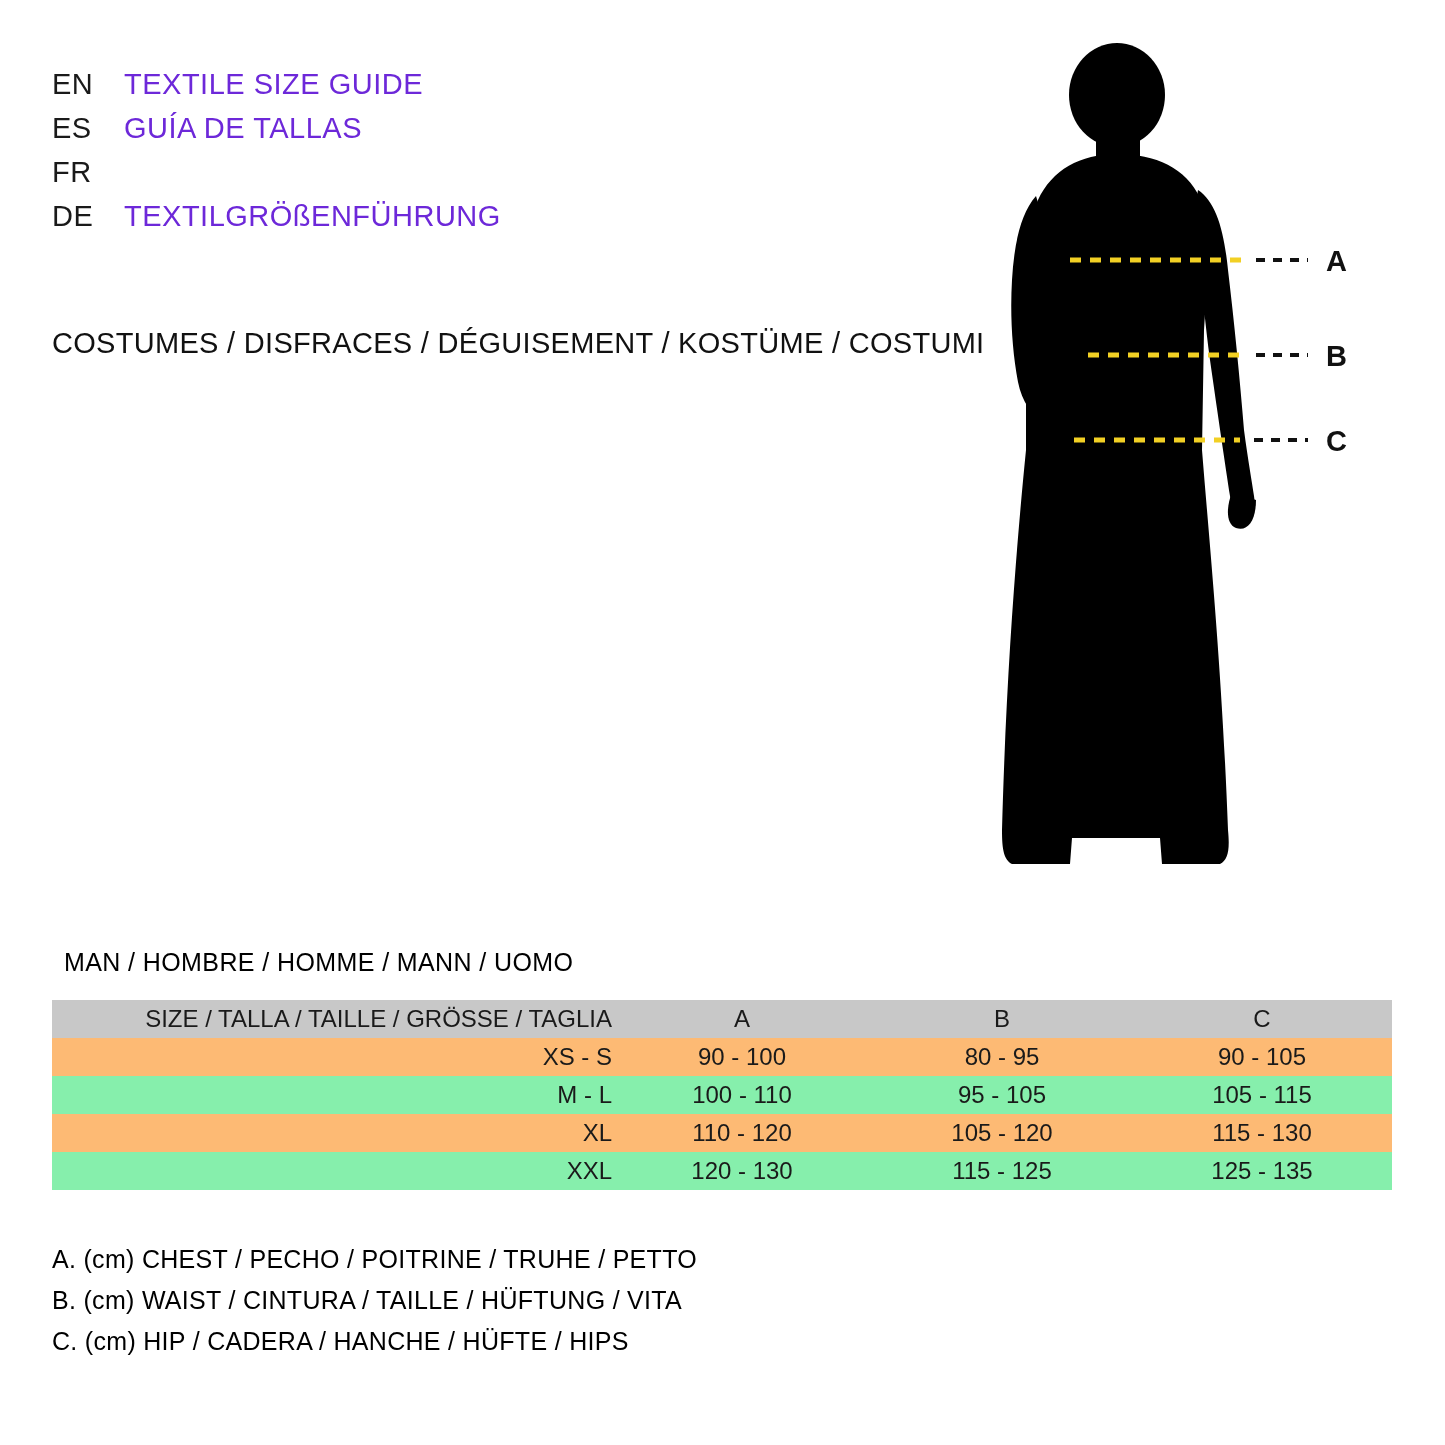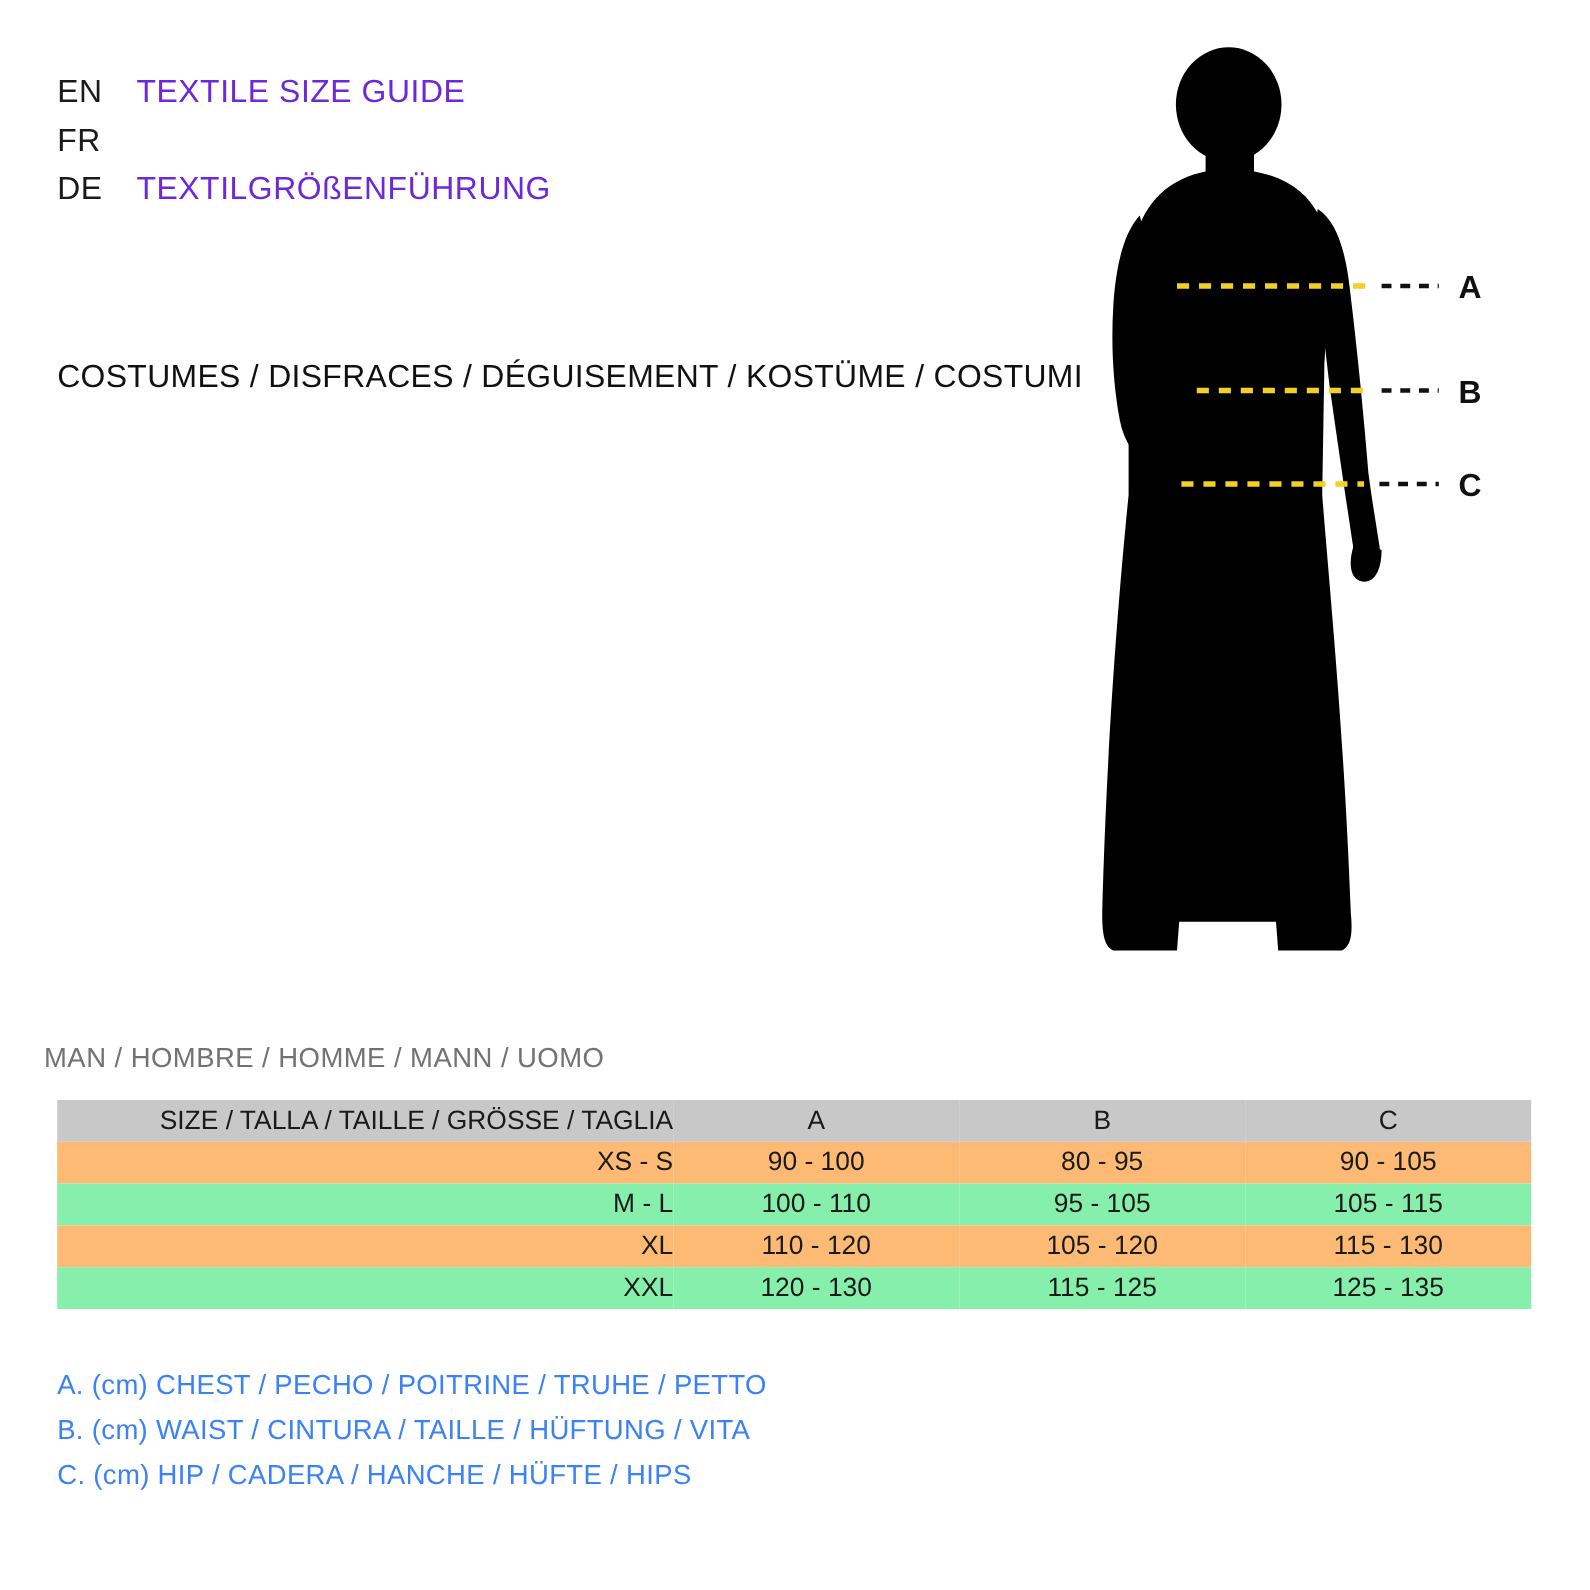--- a/index.html
+++ b/index.html
@@ -56,25 +56,25 @@
     width: 420px;
     height: 860px;
   }
   .figure-wrap svg {
     display: block;
   }
 
   
   .group-title {
     position: absolute;
-    left: 40px;
+    left: 64px;
     top: 948px;
     font-size: 25px;
     letter-spacing: 0.4px;
-    color: #737373;
+    color: #000000;
   }
   table.size-table {
     position: absolute;
     left: 52px;
     top: 1000px;
     width: 1340px;
     border-collapse: collapse;
     font-size: 24px;
     color: #1a1a1a;
   }
@@ -100,30 +100,34 @@
   
   .legend {
     position: absolute;
     left: 52px;
     top: 1245px;
   }
   .legend-line {
     font-size: 25px;
     letter-spacing: 0.3px;
     height: 41px;
-    color: #3b82f6;
+    color: #000000;
   }
 </style>
 </head>
 <body>
 
 <div class="lang-block">
   <div class="lang-row">
     <span class="lang-code">EN</span>
     <span class="lang-text">TEXTILE SIZE GUIDE</span>
+  </div>
+  <div class="lang-row">
+    <span class="lang-code">ES</span>
+    <span class="lang-text">GUÍA DE TALLAS</span>
   </div>
   <div class="lang-row">
     <span class="lang-code">FR</span>
   </div>
   <div class="lang-row">
     <span class="lang-code">DE</span>
     <span class="lang-text">TEXTILGRÖßENFÜHRUNG</span>
   </div>
 </div>
 

